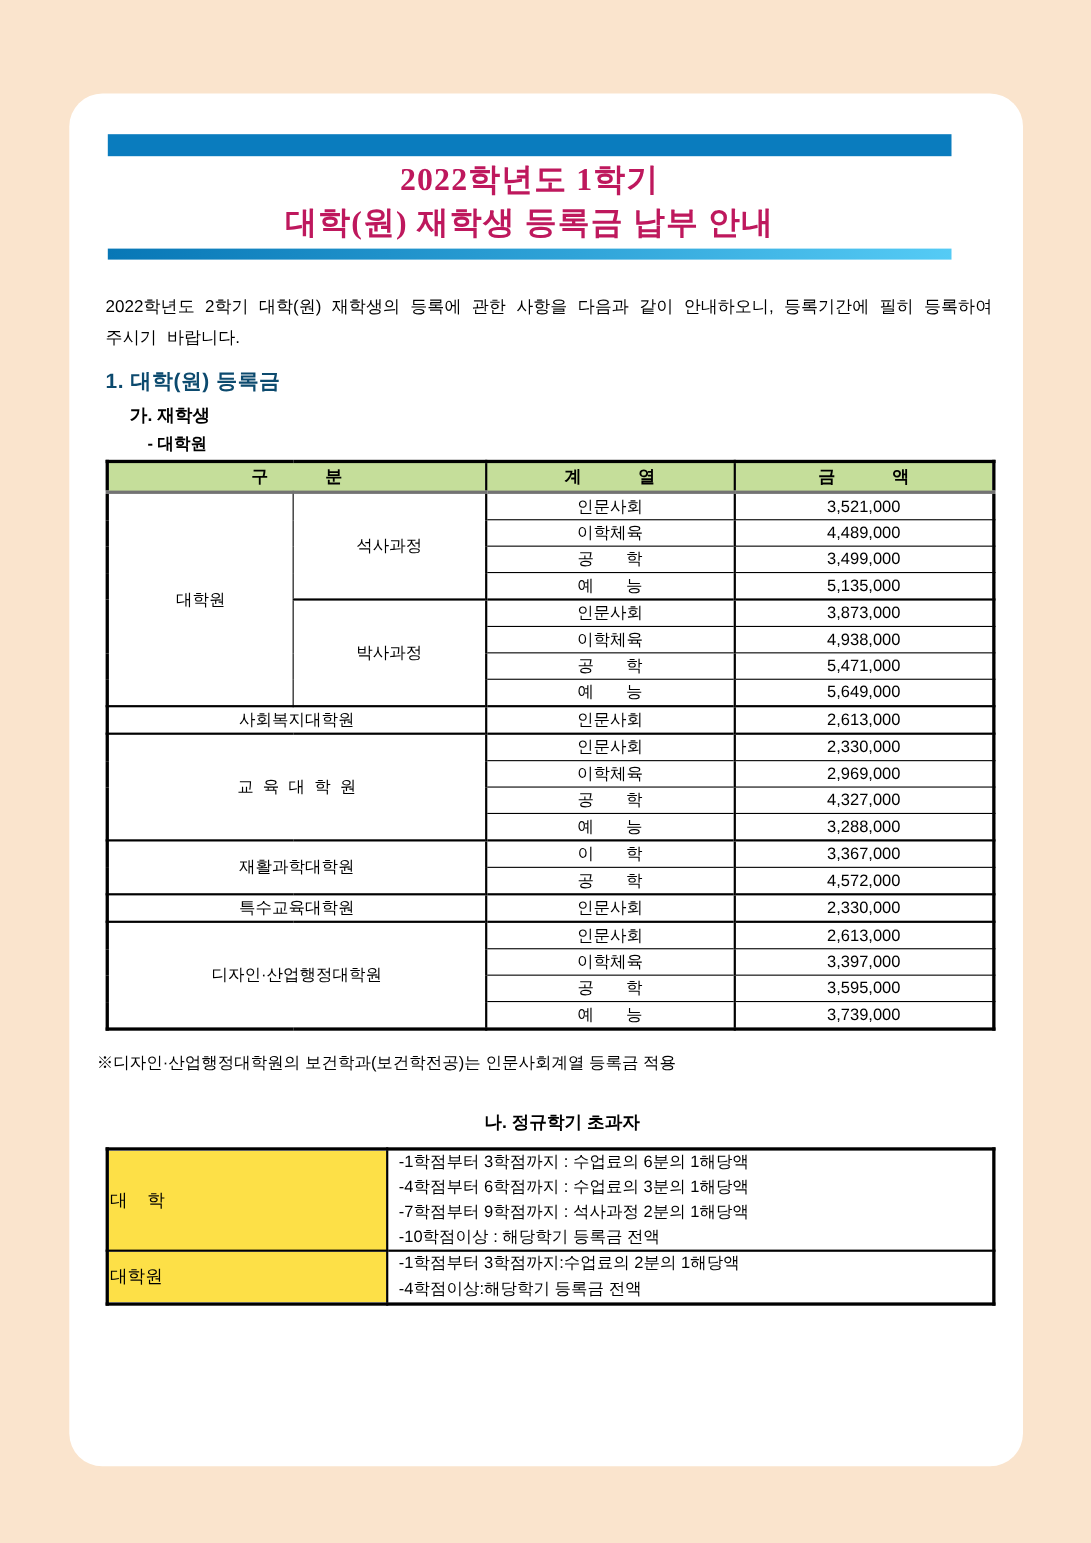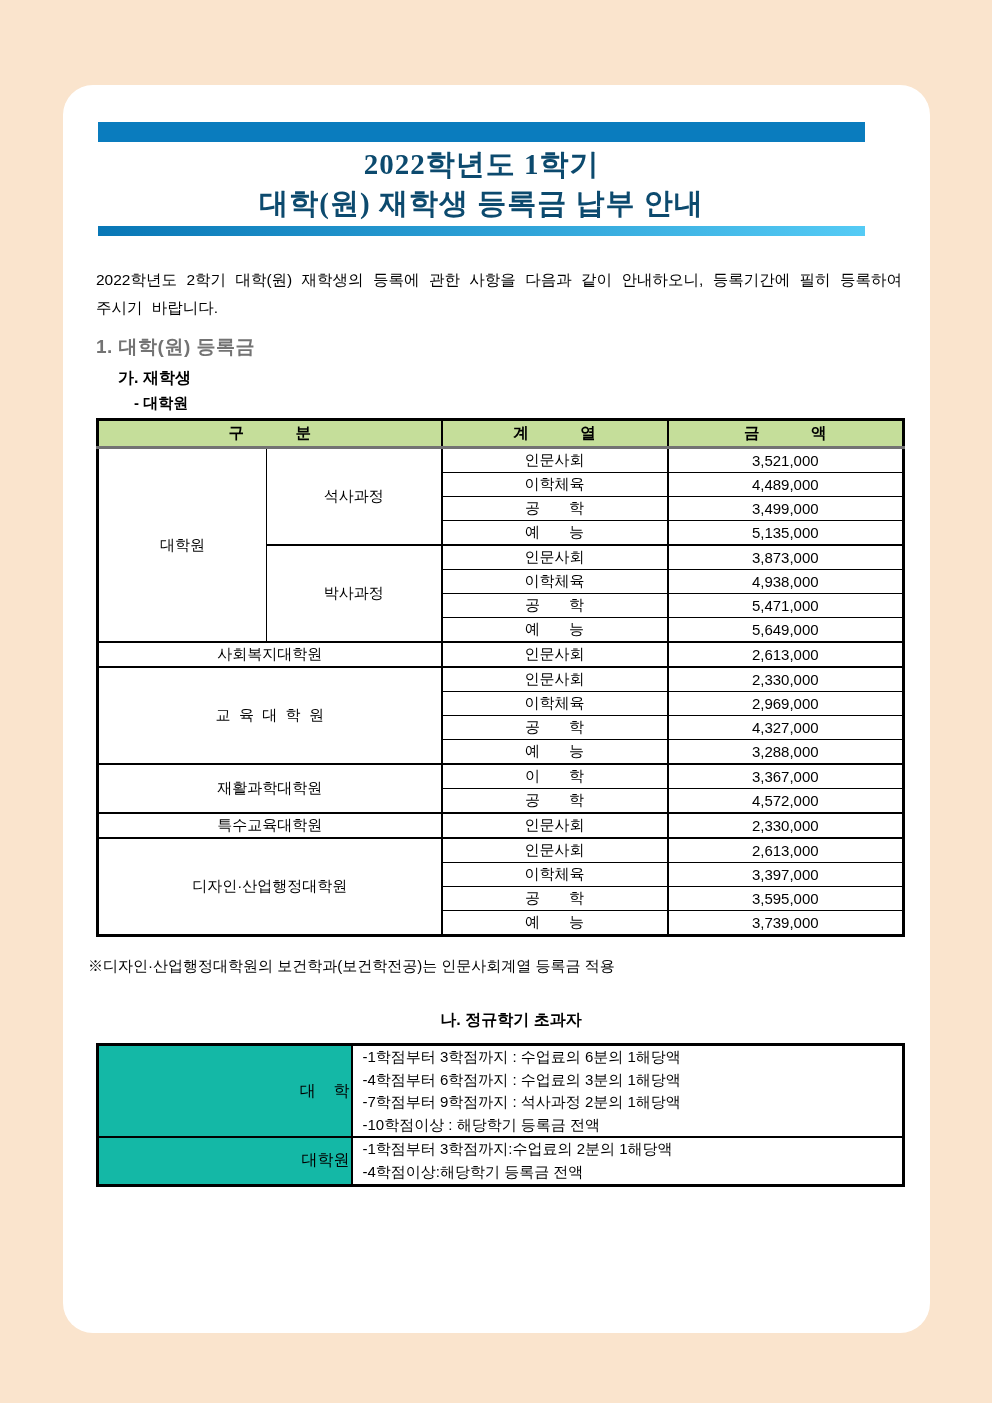--- a/index.html
+++ b/index.html
@@ -29,21 +29,21 @@
   .bar-top {
     width: 767px;
     height: 20px;
     margin-left: 2px;
     background: #0A7CBE;
   }
   .title-block {
     width: 767px;
     margin: 3px 0 3px 2px;
     text-align: center;
-    color: #0c4a6e;
+    color: #be185d;
     font-family: "Liberation Serif", serif;
     font-weight: bold;
     font-size: 29px;
     line-height: 39px;
     letter-spacing: 1px;
   }
   .bar-grad {
     width: 767px;
     height: 10px;
     margin-left: 2px;
@@ -54,21 +54,21 @@
     width: 806px;
     font-size: 15.5px;
     line-height: 28px;
     text-align: justify;
     word-spacing: 5px;
   }
   .h1 {
     margin-top: 12px;
     font-size: 19px;
     font-weight: bold;
-    color: #737373;
+    color: #0c4a6e;
     letter-spacing: 0.5px;
   }
   .sub-a {
     margin: 8px 0 0 22px;
     font-size: 16px;
     font-weight: bold;
   }
   .sub-item {
     margin: 5px 0 0 38px;
     font-size: 15px;
@@ -118,22 +118,22 @@
     border-collapse: collapse;
     table-layout: fixed;
     border: 3px solid #000;
   }
   table.t2 td {
     border: 2px solid #000;
     vertical-align: middle;
     overflow: hidden;
   }
   table.t2 td.label {
-    background: #14b8a6;
-    text-align: right;
+    background: #fde047;
+    text-align: left;
     font-size: 16px;
     white-space: pre;
   }
   table.t2 td.desc {
     padding: 0 10px;
     font-size: 15px;
     line-height: 22.5px;
   }
   table.t2 tr.r1 { height: 90px; }
   table.t2 tr.r2 { height: 48px; }

